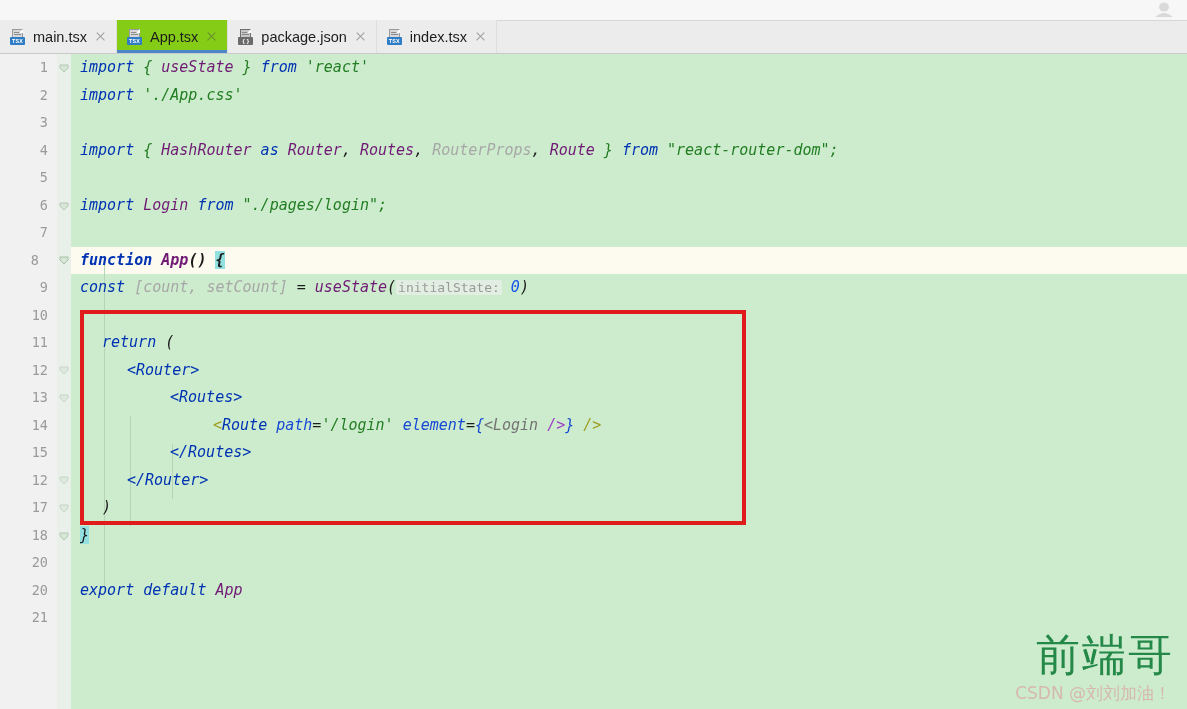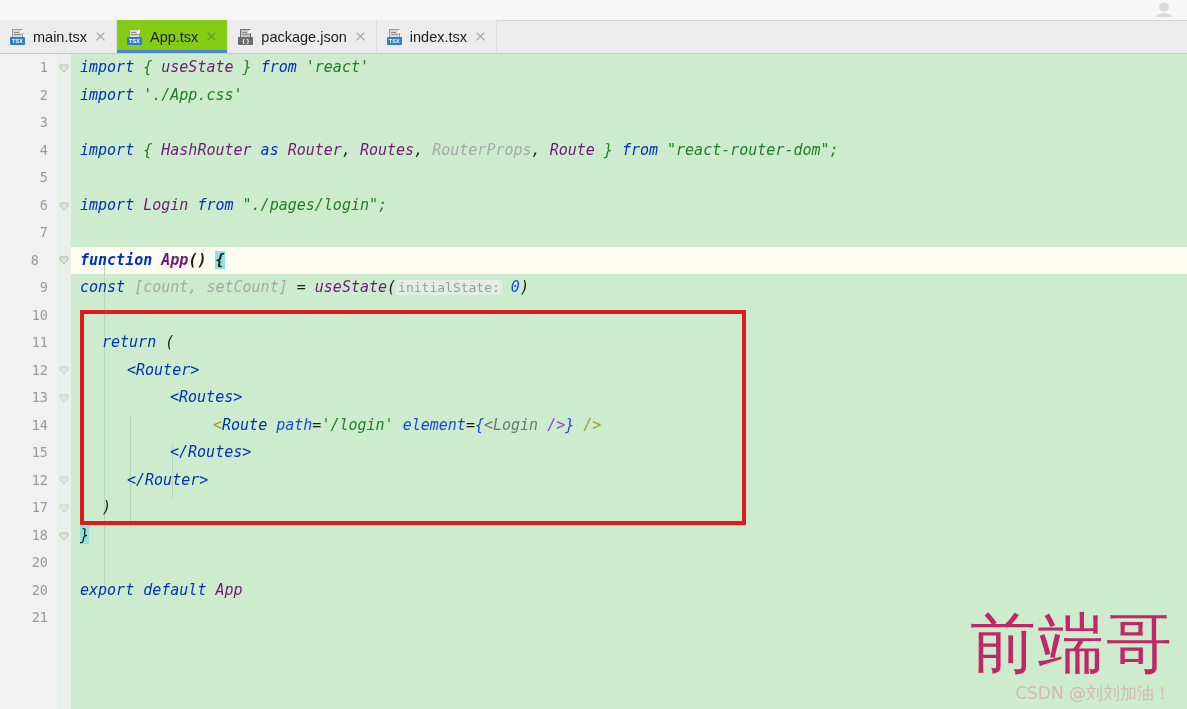--- a/index.html
+++ b/index.html
@@ -139,21 +139,21 @@
 
   
   .redbox{
     position:absolute;border:4px solid #e01b1b;
     box-sizing:border-box;pointer-events:none;
   }
 
   
   .wm{
     position:absolute;right:13px;bottom:32px;
-    font-size:66px;color:#be185d;opacity:.92;
+    font-size:44px;color:#15803d;opacity:.92;
     font-family:"DejaVu Sans", sans-serif;
     letter-spacing:2px;line-height:1;white-space:nowrap;
   }
   .wm-sub{
     position:absolute;right:16px;bottom:4px;
     font-size:17px;color:#d9a7a1;opacity:.75;
     font-family:"DejaVu Sans", sans-serif;white-space:nowrap;
   }
 </style>
 </head>

